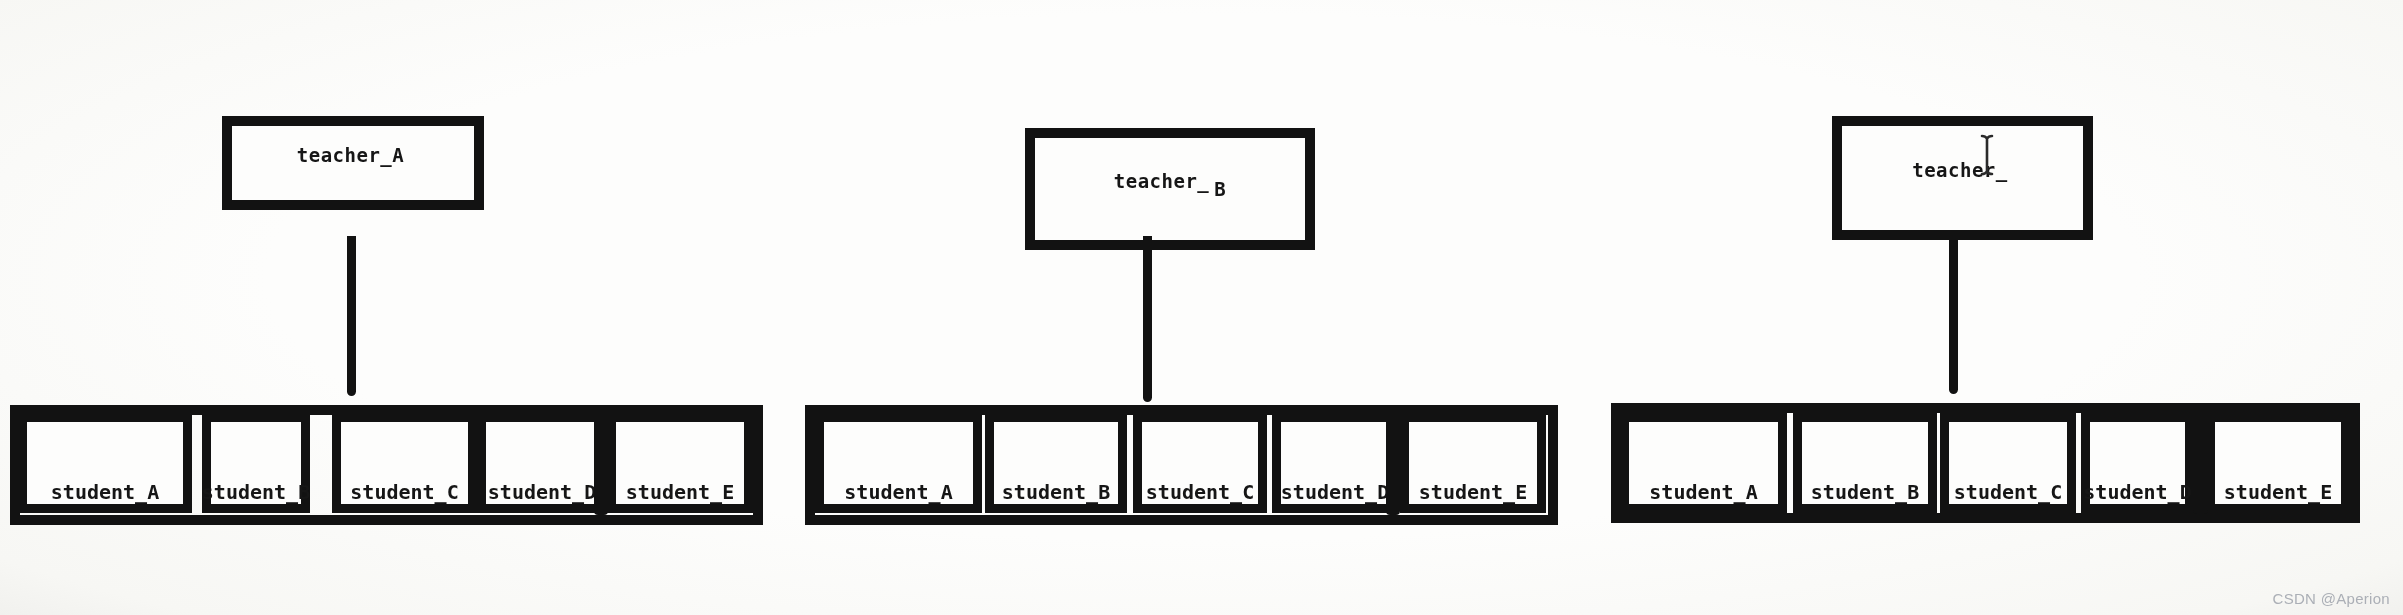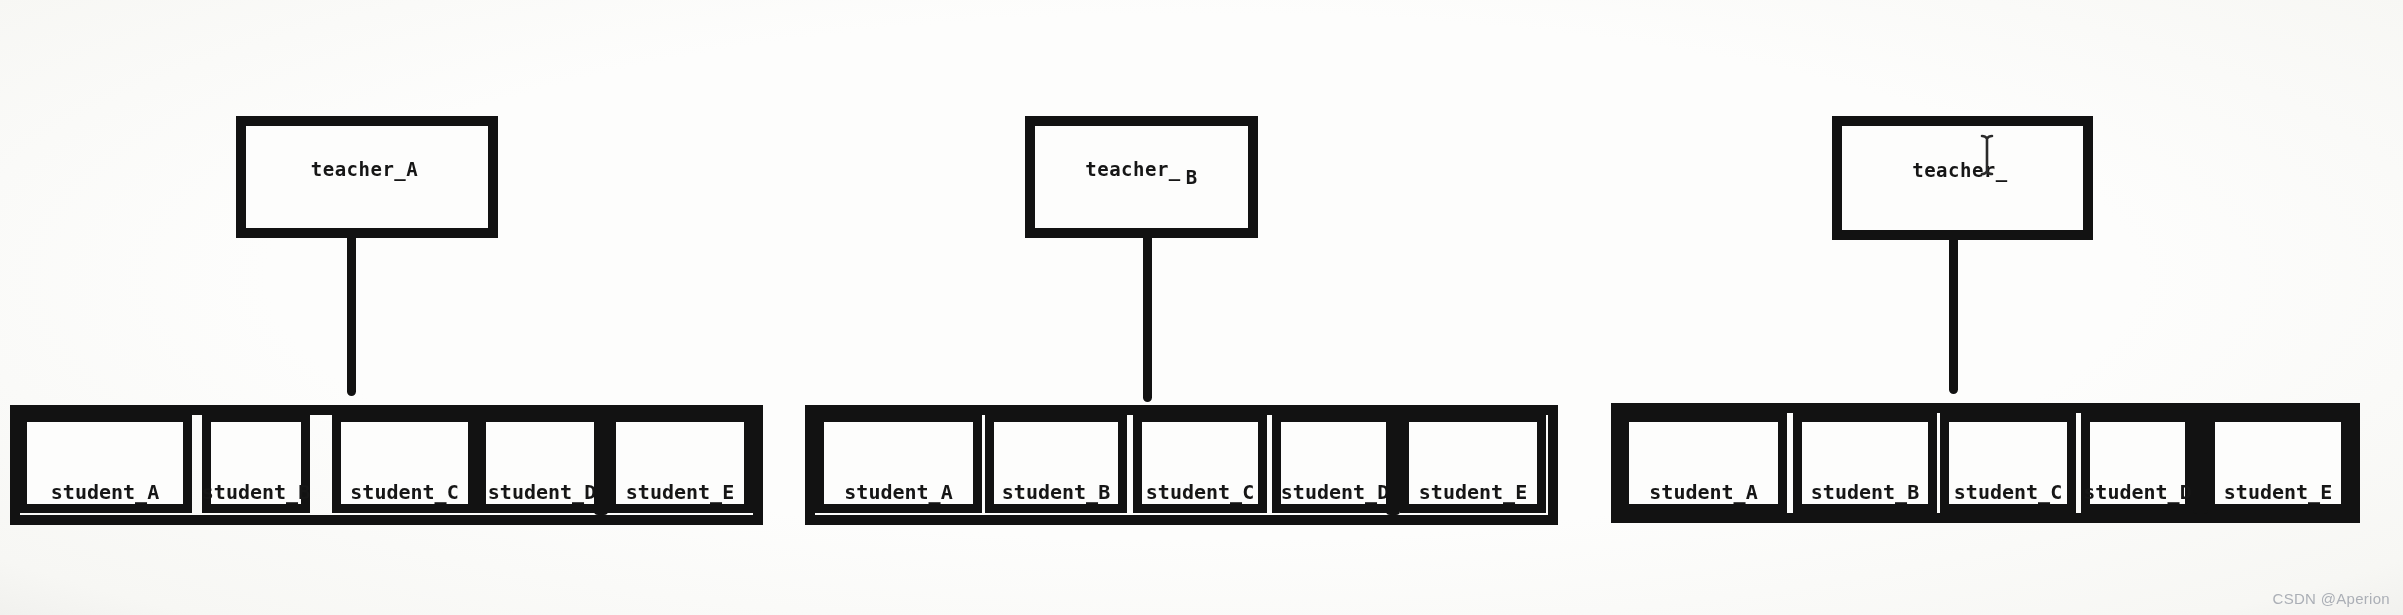--- a/index.html
+++ b/index.html
@@ -28,31 +28,31 @@
   
   .rowbox{position:absolute;box-sizing:border-box;border:10px solid var(--ink);}
   .cell{
     position:absolute;box-sizing:border-box;top:413px;height:100px;
     border:9px solid var(--ink);background:#fdfdfc;
     display:flex;align-items:flex-end;justify-content:center;
   }
   .cell span{font-weight:bold;font-size:20px;white-space:nowrap;}
   .hdivider{position:absolute;background:var(--ink);border-radius:0 0 4px 4px;}
   
-  .g1-tbox{left:236px;top:116px;width:262px;height:122px;}
+  .g1-tbox{left:222px;top:116px;width:262px;height:94px;}
   .g1-conn{left:347px;top:236px;height:160px;}
   .g1-row{left:10px;top:405px;width:753px;height:120px;}
   .g1-cA{left:18px;width:174px;}
   .g1-cB{left:202px;width:108px;}
   .g1-cC{left:332px;width:145px;}
   .g1-cD{left:477px;width:130px;}
   .g1-cE{left:607px;width:146px;}
   .g1-div{left:594px;top:405px;width:14px;height:110px;}
   
-  .g2-tbox{left:1025px;top:116px;width:233px;height:122px;}
+  .g2-tbox{left:1025px;top:128px;width:290px;height:122px;}
   .g2-conn{left:1143px;top:236px;height:166px;}
   .g2-row{left:805px;top:405px;width:753px;height:120px;}
   .g2-cA{left:815px;width:167px;}
   .g2-cB{left:985px;width:142px;}
   .g2-cC{left:1133px;width:134px;}
   .g2-cD{left:1272px;width:126px;}
   .g2-cE{left:1400px;width:146px;}
   .g2-div{left:1386px;top:405px;width:14px;height:110px;}
   
   .g3-tbox{left:1832px;top:116px;width:261px;height:124px;}

